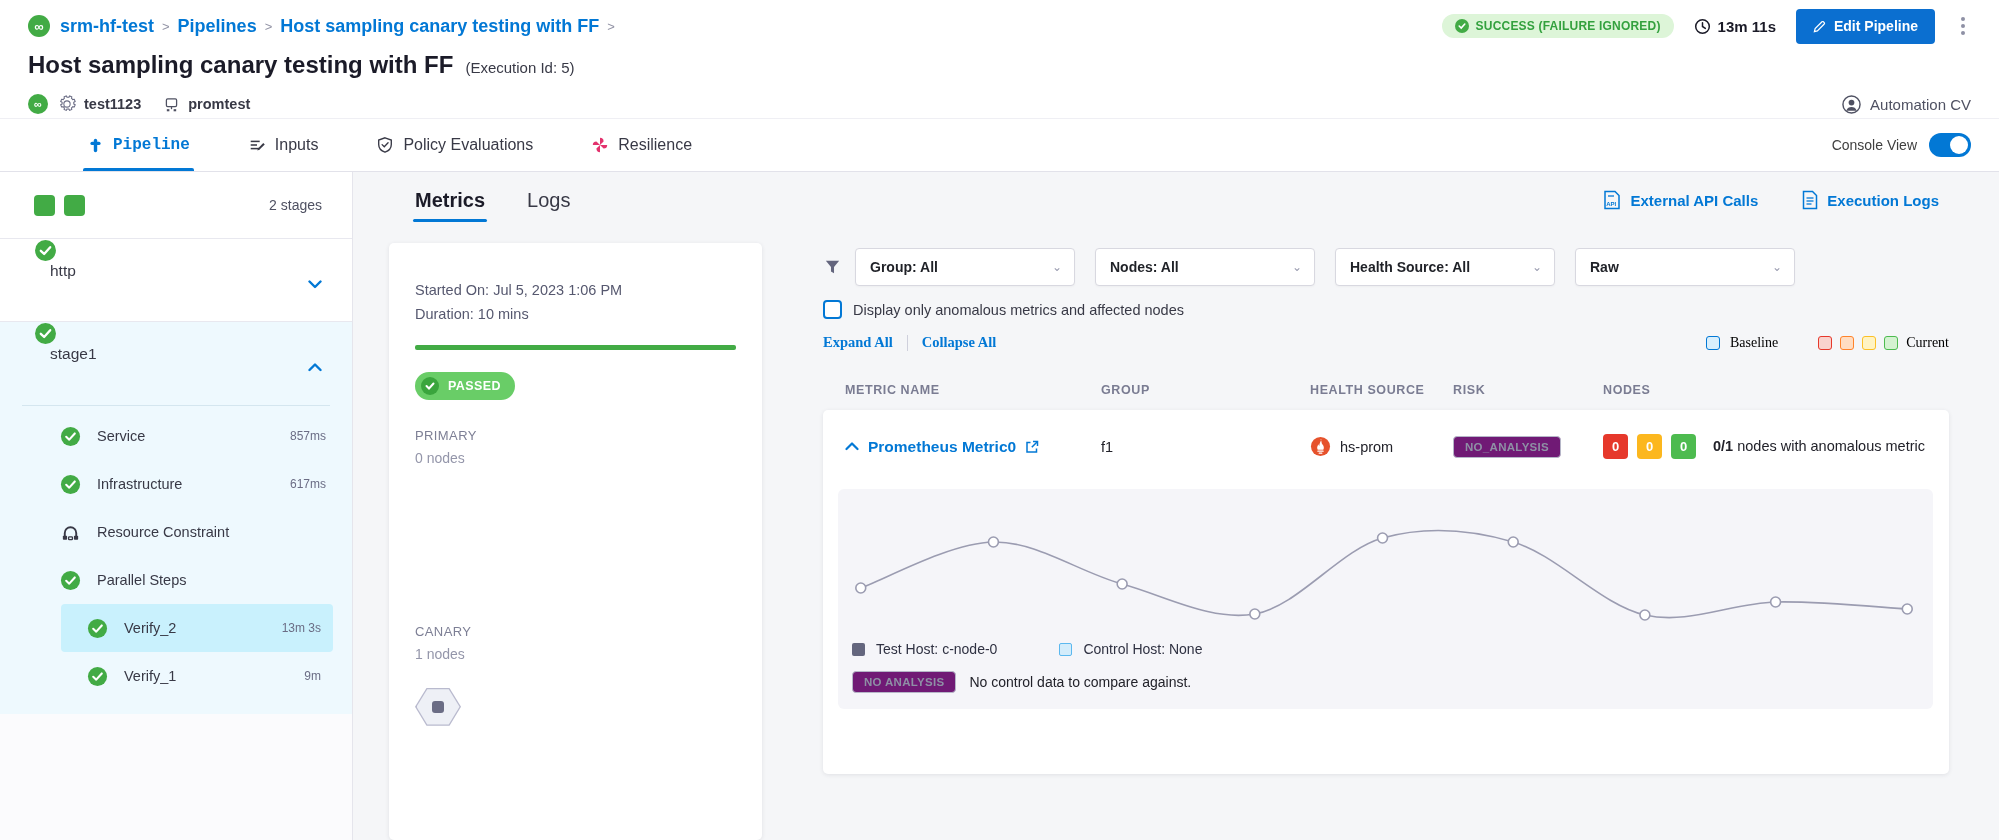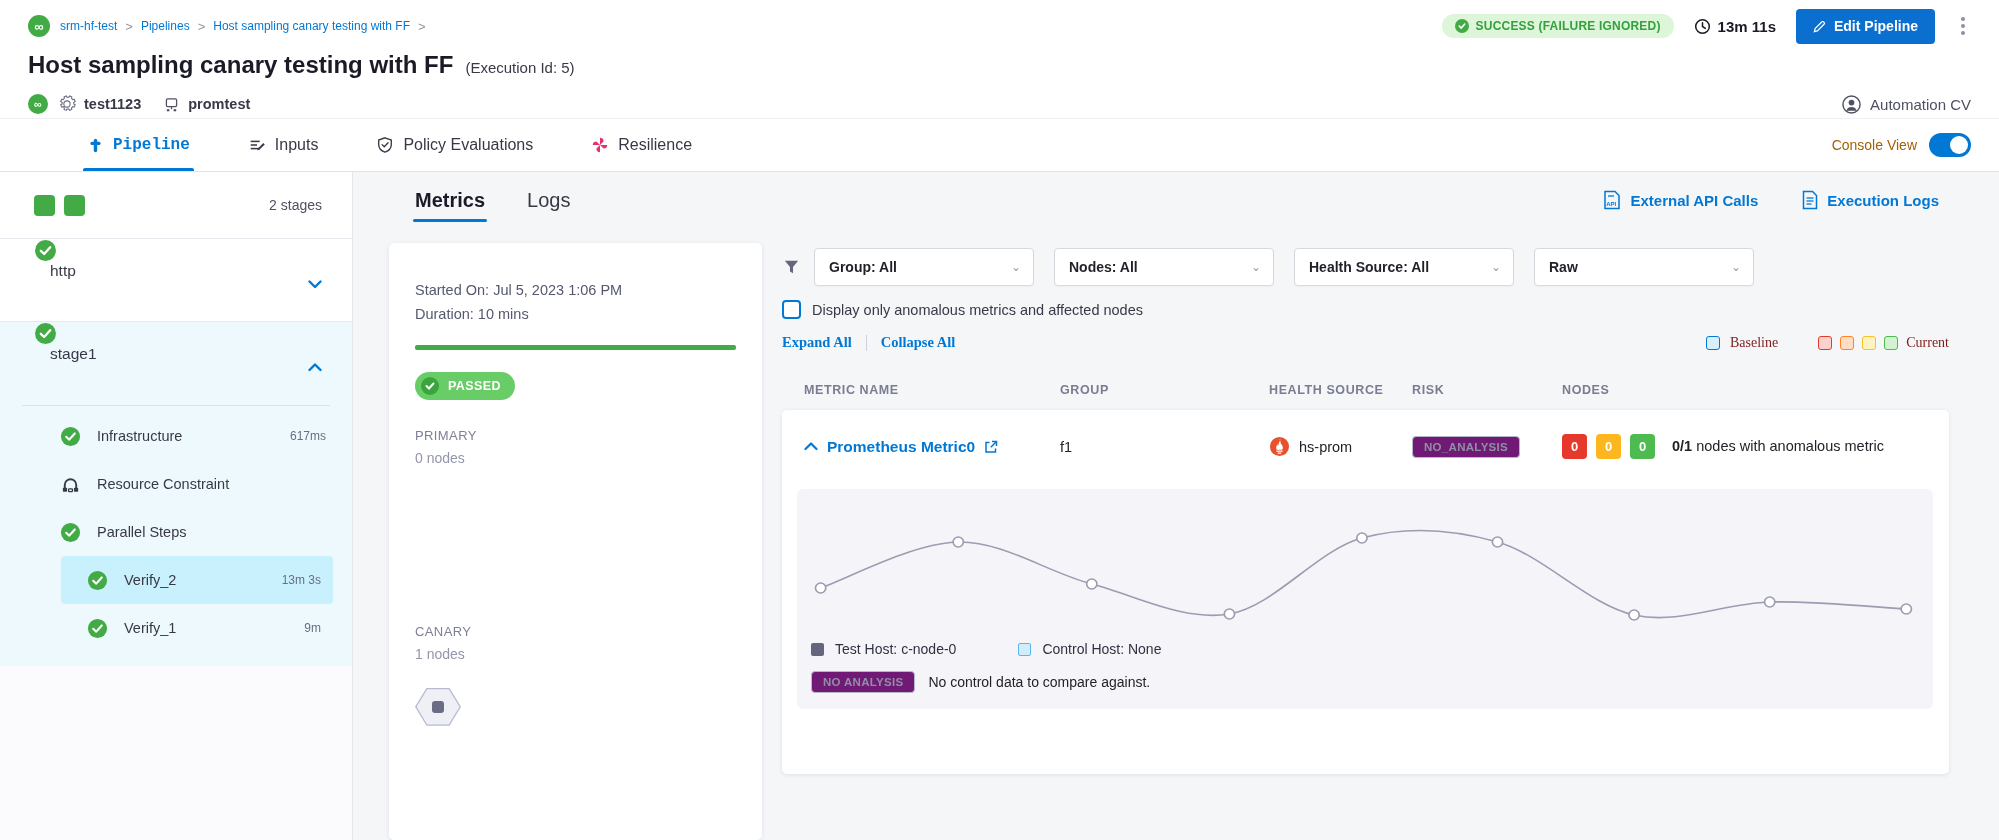--- a/index.html
+++ b/index.html
@@ -8,21 +8,21 @@
   --dark:#22222a; --gray:#6b6d85; --line:#9b9cb1;
   --stagebg:#eef9fe; --selbg:#c9f1fd;
 }
 *{box-sizing:border-box;margin:0;padding:0;}
 body{font-family:"Liberation Sans",sans-serif;background:#fff;color:var(--dark);}
 .app{width:1999px;height:840px;overflow:hidden;display:flex;flex-direction:column;background:#fff;}
 
 
 .tophdr{padding:10px 28px 0 28px;background:#fff;}
 .crumbrow{display:flex;align-items:center;height:32px;}
-.crumb{color:var(--blue);font-size:12px;font-weight:400;text-decoration:none;cursor:pointer;}
+.crumb{color:var(--blue);font-size:18px;font-weight:700;text-decoration:none;cursor:pointer;}
 .crumbsep{color:#9293a5;margin:0 8px;font-size:13px;}
 .logo-circ{width:22px;height:22px;border-radius:50%;background:var(--green);color:#fff;display:flex;align-items:center;justify-content:center;font-size:13px;font-weight:700;margin-right:10px;}
 .hdr-right{margin-left:auto;display:flex;align-items:center;gap:20px;}
 .badge-success{display:flex;align-items:center;gap:7px;background:#ddf5d8;color:#33a13e;font-size:12px;font-weight:700;letter-spacing:.2px;border-radius:13px;padding:5px 13px;}
 .minicheck{width:14px;height:14px;border-radius:50%;background:var(--green);color:#fff;display:flex;align-items:center;justify-content:center;}
 .duration{display:flex;align-items:center;gap:7px;font-size:15px;font-weight:700;color:#1b1b28;}
 .btn-primary{display:flex;align-items:center;gap:8px;background:#0b6fd0;color:#fff;border:none;border-radius:4px;height:35px;padding:0 17px;font-size:14px;font-weight:700;cursor:pointer;font-family:inherit;}
 .kebab{display:flex;flex-direction:column;gap:3px;cursor:pointer;padding:4px 6px;}
 .kebab i{width:4px;height:4px;border-radius:50%;background:#8e90a5;}
 .titlerow{display:flex;align-items:baseline;gap:12px;margin-top:9px;}
@@ -30,21 +30,21 @@
 .execid{font-size:15px;color:#383946;}
 .metarow{display:flex;align-items:center;margin-top:13px;height:26px;padding-bottom:2px;}
 .metaitem{display:flex;align-items:center;gap:8px;margin-right:22px;font-size:14.5px;font-weight:600;color:#383946;}
 .user{margin-left:auto;display:flex;align-items:center;gap:9px;font-size:15px;color:#4f5162;}
 
 
 .tabbar{display:flex;align-items:center;height:54px;padding:0 28px 0 87px;border-top:1px solid #efeff4;border-bottom:1px solid #e2e2ea;background:#fff;}
 .tab{display:flex;align-items:center;gap:9px;font-size:16px;color:#383946;margin-right:58px;cursor:pointer;position:relative;height:100%;}
 .tab.active{color:var(--blue);font-weight:700;font-family:Liberation Mono, monospace;}
 .tab.active::after{content:"";position:absolute;left:-4px;right:-4px;bottom:0;height:3px;background:var(--blue);border-radius:2px 2px 0 0;}
-.consoleview{margin-left:auto;display:flex;align-items:center;gap:12px;font-size:14px;color:#a16207;}
+.consoleview{margin-left:auto;display:flex;align-items:center;gap:12px;font-size:14px;color:#404040;}
 .toggle{width:42px;height:24px;border-radius:12px;background:var(--blue);position:relative;cursor:pointer;}
 .toggle i{position:absolute;top:3px;left:21px;width:18px;height:18px;border-radius:50%;background:#fff;}
 
 
 .bodyrow{flex:1;display:flex;min-height:0;}
 .sidebar{width:353px;border-right:1px solid #e5e5ec;display:flex;flex-direction:column;background:#fff;}
 .stages-mini{height:67px;display:flex;align-items:center;padding:0 30px 0 34px;border-bottom:1px solid #e8e8ef;}
 .sq{width:21px;height:21px;border-radius:4px;background:var(--green);margin-right:9px;}
 .stagecount{margin-left:auto;font-size:14px;color:#4f5162;}
 .group-row{height:83px;display:flex;align-items:flex-start;padding:0 30px 0 34px;cursor:pointer;flex-direction:column;}
@@ -80,33 +80,33 @@
 .passedpill .cc{width:18px;height:18px;border-radius:50%;background:#3aa53d;display:flex;align-items:center;justify-content:center;}
 .passedpill .txt{color:#fff;font-size:12.5px;font-weight:700;letter-spacing:.4px;}
 .grouphead{margin-top:28px;font-size:13px;color:#7d7f95;letter-spacing:.4px;}
 .groupsub{margin-top:7px;font-size:14px;color:#9496aa;}
 .canaryhead{margin-top:158px;}
 .hex{margin-top:24px;width:46px;height:42px;background:#b9bace;clip-path:polygon(25% 5%,75% 5%,100% 50%,75% 95%,25% 95%,0 50%);display:flex;align-items:center;justify-content:center;}
 .hexin{width:43px;height:39px;background:#eef0f6;clip-path:polygon(25% 5%,75% 5%,100% 50%,75% 95%,25% 95%,0 50%);display:flex;align-items:center;justify-content:center;}
 .hexdot{width:12px;height:12px;border-radius:3px;background:#6b6d85;}
 
 
-.rightcol{flex:1;min-width:0;padding-left:20px;}
+.rightcol{flex:1;margin-left:41px;min-width:0;padding-left:20px;}
 .filterrow{margin-top:5px;display:flex;align-items:center;}
 .funnel{margin-right:13px;display:flex;}
 .dd{width:220px;height:38px;background:#fff;border:1px solid #d8d8e0;border-radius:4px;display:flex;align-items:center;padding:0 12px 0 14px;margin-right:20px;cursor:pointer;box-shadow:0 1px 2px rgba(40,41,61,.04);}
 .dd .ddlbl{font-size:14px;font-weight:600;color:#1f2127;}
 .dd .ddchev{margin-left:auto;color:#9a9cb0;font-size:12px;}
 .checkrow{margin-top:14px;display:flex;align-items:center;gap:11px;}
 .checkbox{width:19px;height:19px;border:2px solid var(--blue);border-radius:4px;background:#fff;cursor:pointer;flex-shrink:0;}
 .checklbl{font-size:14.5px;color:#383946;}
 .linksrow{margin-top:15px;display:flex;align-items:center;font-family:Liberation Serif, serif;}
 .explink{color:var(--blue);font-size:14.5px;font-weight:600;cursor:pointer;}
 .vdiv{width:1px;height:16px;background:#cfd0dc;margin:0 14px;}
-.legend{margin-left:auto;display:flex;align-items:center;gap:8px;font-size:14px;color:#7f1d1d;justify-content:center;}
+.legend{margin-left:auto;display:flex;align-items:center;gap:8px;font-size:14px;color:#000000;justify-content:center;}
 .lsq{width:14px;height:14px;border-radius:3px;}
 .lsq.base{background:#d9effc;border:1.5px solid var(--blue);margin-right:2px;}
 .lsq.r{background:#f9d2cd;border:1.5px solid var(--red);}
 .lsq.o{background:#ffddc2;border:1.5px solid #ff832b;}
 .lsq.y{background:#fff3c2;border:1.5px solid #fcc026;}
 .lsq.g{background:#d4f2d1;border:1.5px solid var(--ok);}
 .legend .gap{width:24px;}
 
 .metric-grid{display:grid;grid-template-columns:256px 209px 143px 150px 1fr;align-items:center;}
 .thead{margin-top:32px;padding-left:22px;}
@@ -278,20 +278,28 @@
             </svg>
           <span class="group-label">stage1</span>
           <span class="chev">
               <svg width="14" height="9" viewBox="0 0 14 9">
                 <polyline points="1.5,7 7,1.5 12.5,7" fill="none" stroke="#0278d5" stroke-width="2.4" stroke-linecap="round" stroke-linejoin="round"></polyline>
               </svg>
             </span>
         </div>
         <div class="stage-divider"></div>
         <div style="padding:6px 0 4px;">
+          <div class="step">
+            <svg width="21" height="21" viewBox="0 0 22 22">
+                <circle cx="11" cy="11" r="10" fill="#42ab45"></circle>
+                <polyline points="6.5,11.3 9.7,14.3 15.5,7.8" fill="none" stroke="#fff" stroke-width="2.2" stroke-linecap="round" stroke-linejoin="round"></polyline>
+              </svg>
+            <span class="lbl">Service</span>
+            <span class="time">857ms</span>
+          </div>
           <div class="step">
             <svg width="21" height="21" viewBox="0 0 22 22">
                 <circle cx="11" cy="11" r="10" fill="#42ab45"></circle>
                 <polyline points="6.5,11.3 9.7,14.3 15.5,7.8" fill="none" stroke="#fff" stroke-width="2.2" stroke-linecap="round" stroke-linejoin="round"></polyline>
               </svg>
             <span class="lbl">Infrastructure</span>
             <span class="time">617ms</span>
           </div>
           <div class="step">
             <svg width="21" height="21" viewBox="0 0 22 22">

